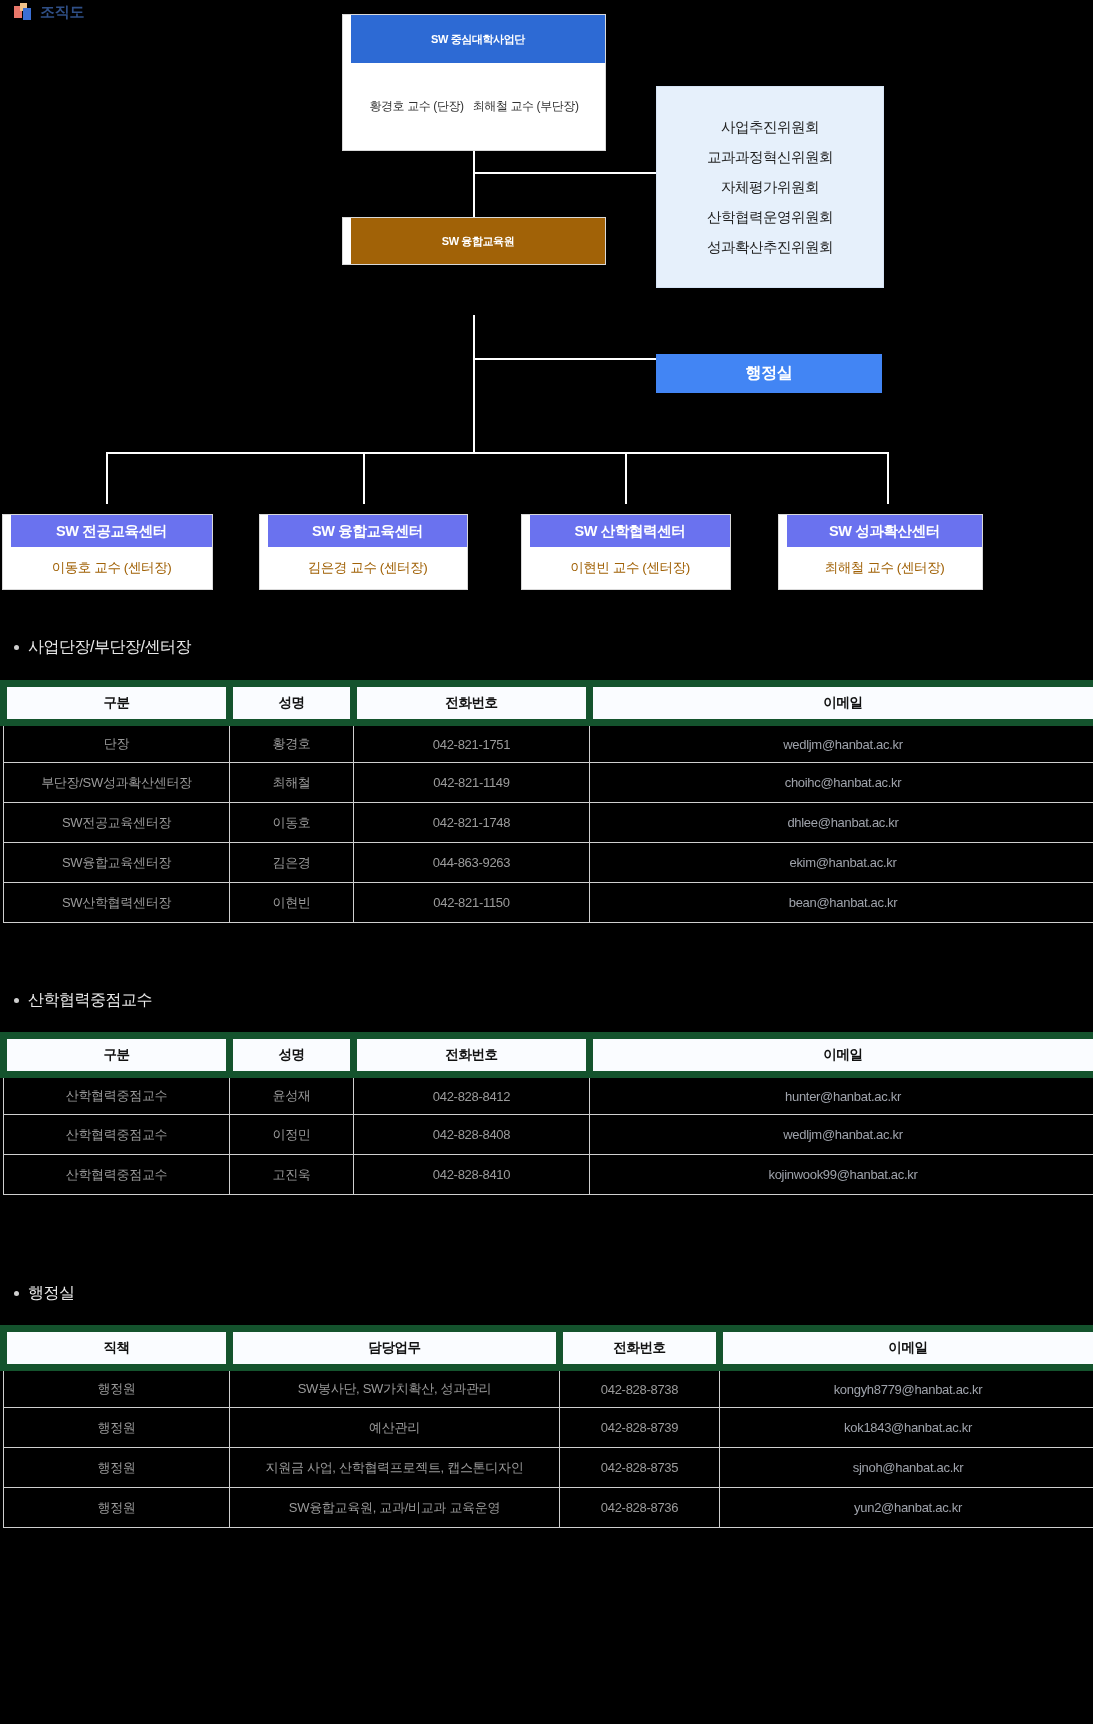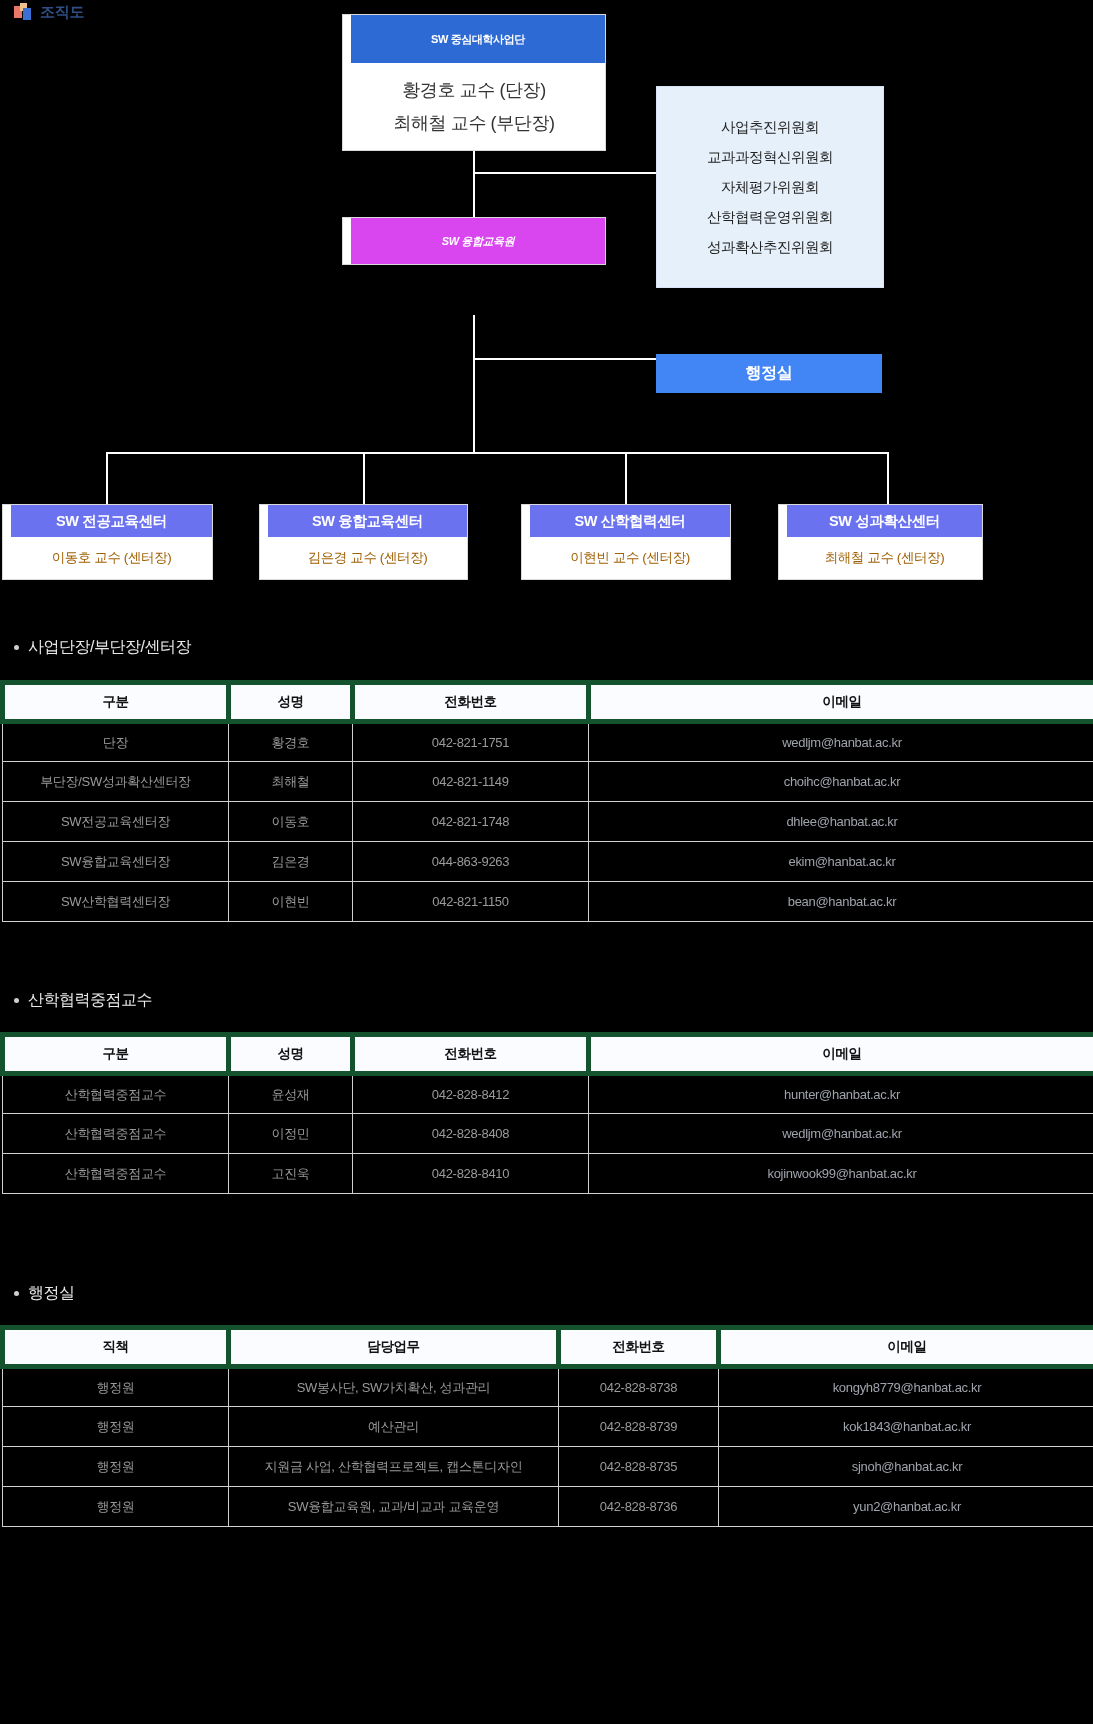--- a/index.html
+++ b/index.html
@@ -26,51 +26,51 @@
 
   
   .org { position:absolute; left:0; top:14px; width:1093px; height:560px; }
 
   .node { position:absolute; background:#ffffff; border:1px solid #d9d9d9; }
   .node .hd {
     color:#ffffff; font-size:11px; font-weight:bold; text-align:center;
     display:flex; align-items:center; justify-content:center; letter-spacing:-0.4px;margin-left:8px;
   }
   .node .bd {
-    display:flex; flex-direction:column; align-items:center; justify-content:center;
-    gap:9px; background:#fff; color:#333; font-size:18px; letter-spacing:-0.4px;
+    display:flex; flex-direction:row; align-items:center; justify-content:center;
+    gap:9px; background:#fff; color:#333; font-size:12px; letter-spacing:-0.4px;
   }
 
   
   #n-main { left:342px; top:0px; width:264px; }
   #n-main .hd { height:48px; background:#2d6ad4; }
   #n-main .bd { height:87px; }
 
   
   #n-inst { left:342px; top:203px; width:264px; }
-  #n-inst .hd { height:46px; background:#d946ef;font-style:italic; }
+  #n-inst .hd { height:46px; background:#a16207; }
   #n-inst .bd { height:52px; }
 
   
   #n-comm {
     position:absolute; left:656px; top:72px; width:228px; height:202px;
     background:#e6f0fb; border:1px solid #d6e4f5;
     display:flex; flex-direction:column; align-items:center; justify-content:center; gap:11px;
     color:#222; font-size:14.5px; letter-spacing:-0.5px;
   }
 
   
   #n-admin {
     position:absolute; left:656px; top:340px; width:226px; height:39px;
     background:#4285f4; color:#fff; font-size:16px; font-weight:bold;
     display:flex; align-items:center; justify-content:center; letter-spacing:-0.4px;
   }
 
   
-  .center-node { position:absolute; top:490px; background:#fff; border:1px solid #d9d9d9;padding-left:8px; }
+  .center-node { position:absolute; top:500px; background:#fff; border:1px solid #d9d9d9;padding-left:8px; }
   .center-node .hd {
     height:32px; background:#6a72ef; color:#fff; font-size:14.5px; font-weight:bold;
     display:flex; align-items:center; justify-content:center; letter-spacing:-0.4px;
   }
   .center-node .bd {
     height:42px; display:flex; align-items:center; justify-content:center;
     color:#a16207; font-size:13.5px; letter-spacing:-0.4px; background:#fff;
   }
   #c0 { left:2px;   width:211px; }
   #c1 { left:259px; width:209px; }
@@ -87,21 +87,21 @@
   }
   .sec-head .dot { width:5px; height:5px; border-radius:50%; background:#cfcfcf; display:inline-block; }
 
   
   table.tbl {
     position:absolute; left:0; width:1093px; border-collapse:collapse;
     table-layout:fixed;
   }
   table.tbl th {
     background:#fafcff; color:#111; font-size:13.5px; font-weight:bold;
-    height:39px; border:5px solid #14532d; letter-spacing:-0.4px;
+    height:39px; border:7px solid #14532d; letter-spacing:-0.4px;
   }
   table.tbl td {
     background:#000000; color:#9b9b9b; font-size:13px; text-align:center;
     height:40px; border:1px solid #cfcfcf; letter-spacing:-0.3px;
   }
   table.tbl td.email { color:#9fa3ab; }
 </style>
 </head>
 <body>
 

